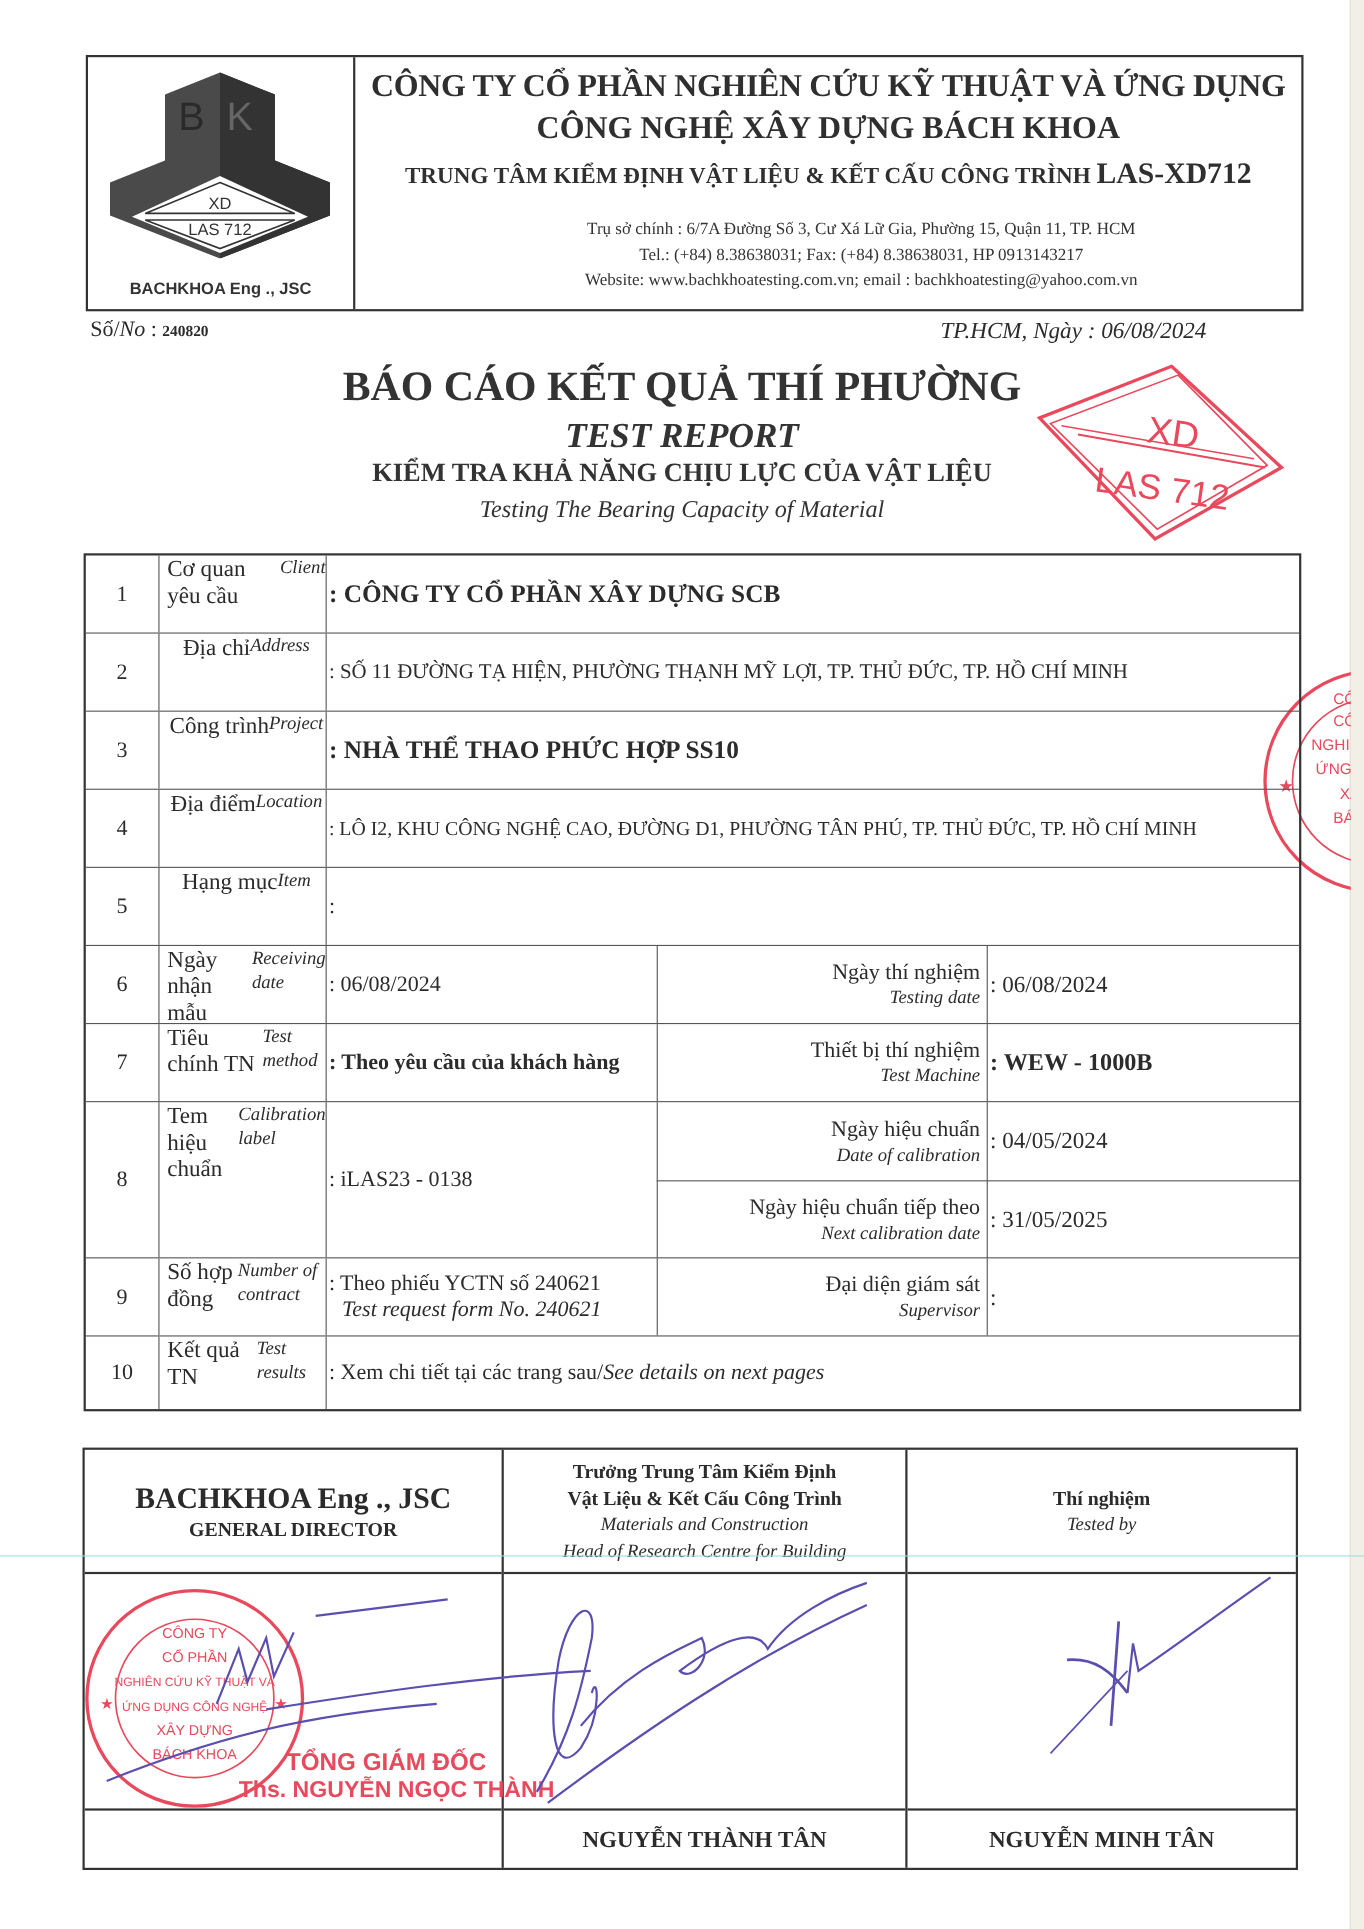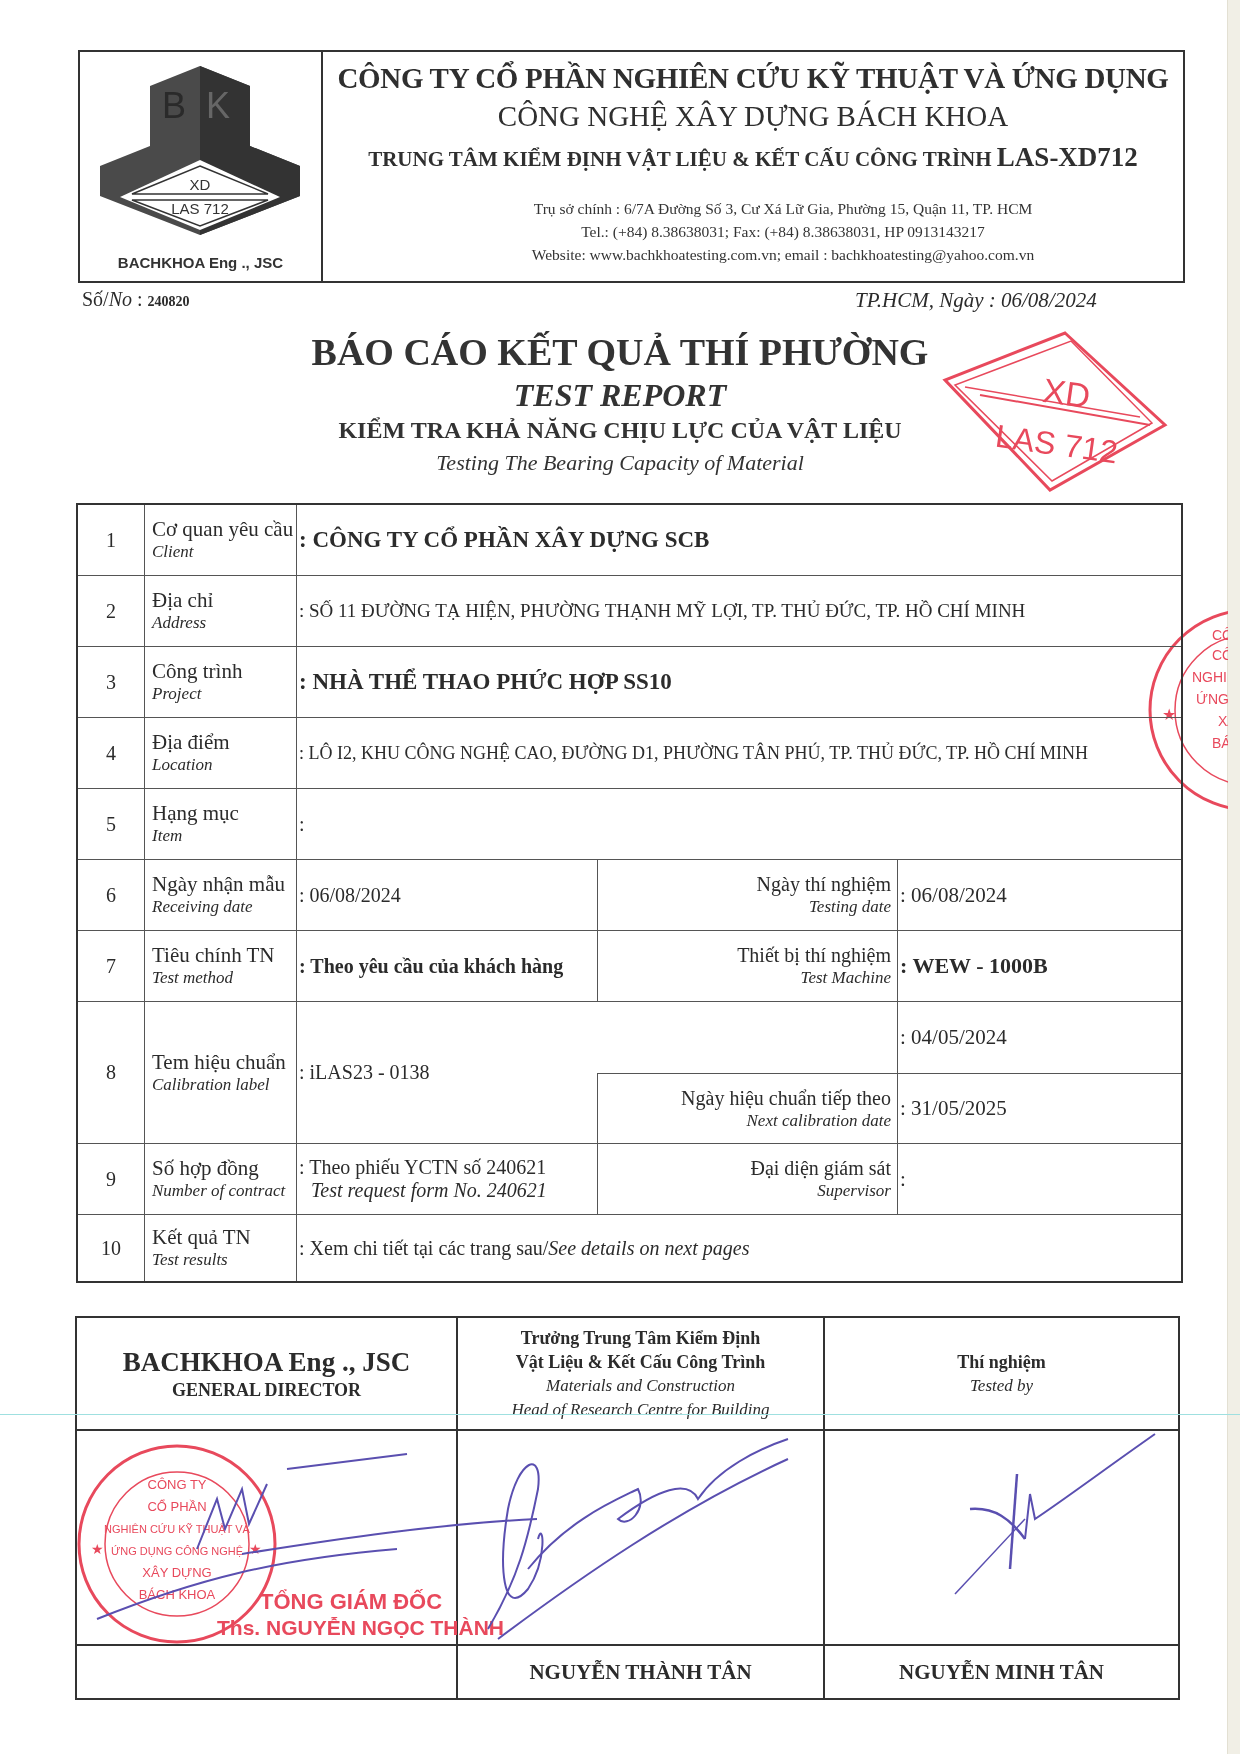--- a/index.html
+++ b/index.html
@@ -7,21 +7,21 @@
          font-family:"Liberation Serif", "DejaVu Serif", serif; color:#2b2b2b; }
   .edge-strip { position:absolute; right:0; top:0; width:12px; height:1754px; background:#f1efe6; border-left:1px solid #e3e0d3; }
   
   .hdr { position:absolute; left:78px; top:50px; width:1107px; height:233px; border:2px solid #333; box-sizing:border-box; }
   .hdr-logo { position:absolute; left:0; top:0; width:243px; height:100%; border-right:2px solid #333; box-sizing:border-box; }
   .hdr-logo svg { position:absolute; left:20px; top:8px; }
   .hdr-logo .brand { position:absolute; left:0; right:0; bottom:10px; text-align:center;
         font-family:"Liberation Sans", "DejaVu Sans", sans-serif; font-weight:bold; font-size:15px; color:#333; }
   .hdr-text { position:absolute; left:243px; right:0; top:0; bottom:0; text-align:center; }
   .co1 { position:absolute; left:0; right:0; top:10px; font-size:29px; font-weight:bold; letter-spacing:-0.3px; color:#2f2f2f; }
-  .co2 { position:absolute; left:0; right:0; top:48px; font-size:29px; font-weight:normal; color:#2f2f2f; }
+  .co2 { position:absolute; left:0; right:0; top:48px; font-size:29px; font-weight:bold; color:#2f2f2f; }
   .co3 { position:absolute; left:0; right:0; top:90px; font-size:21px; font-weight:bold; color:#2f2f2f; }
   .co3 .big { font-size:27px; }
   .addr { position:absolute; left:60px; right:0; font-size:15.5px; color:#333; }
   
   .meta-no { position:absolute; left:82px; top:288px; font-size:20px; }
   .meta-no .lbl-it { font-style:italic; }
   .meta-no b { font-size:14px; }
   .meta-date { position:absolute; left:855px; top:288px; font-size:21px; font-style:italic; }
   
   .t1 { position:absolute; left:0; width:1240px; top:330px; text-align:center; font-size:38px; font-weight:bold; color:#333; }
@@ -29,21 +29,21 @@
   .t3 { position:absolute; left:0; width:1240px; top:417px; text-align:center; font-size:24px; font-weight:bold; color:#333; }
   .t4 { position:absolute; left:0; width:1240px; top:450px; text-align:center; font-size:22px; font-style:italic; color:#333; }
   
   .stamp-xd { position:absolute; left:940px; top:325px; }
   .seal-right { position:absolute; left:1140px; top:600px; }
   
   .tbl { position:absolute; left:76px; top:503px; width:1107px; height:780px; border:2px solid #333; box-sizing:border-box; }
   .row { position:absolute; left:0; right:0; border-bottom:1px solid #555; box-sizing:border-box; }
   .row.last { border-bottom:none; }
   .c-no { position:absolute; left:0; top:0; bottom:0; width:66px; border-right:1px solid #555; display:flex; align-items:center; justify-content:center; font-size:20px; }
-  .c-lbl { position:absolute; left:66px; top:0; bottom:0; width:153px; border-right:1px solid #555; padding-left:8px; box-sizing:border-box; display:flex; flex-direction:column; justify-content:center; }
+  .c-lbl { position:absolute; left:66px; top:0; bottom:0; width:153px; border-right:1px solid #555; padding-left:8px; box-sizing:border-box; display:flex; justify-content:center; }
   .c-lbl .vn { font-size:21px; line-height:24px; }
   .c-lbl .en { font-size:17px; font-style:italic; line-height:22px; }
   .c-val { position:absolute; left:219px; top:0; bottom:0; right:0; padding-left:2px; display:flex; align-items:center; font-size:20px; }
   .c-val.bold { font-weight:bold; font-size:23px; }
   .c-val.upper { font-size:19px; }
   .c-val.half { right:auto; width:300px; }
   .c-sublbl { position:absolute; left:519px; width:300px; top:0; bottom:0; border-left:1px solid #555; padding-right:6px; box-sizing:border-box; display:flex; flex-direction:column; justify-content:center; align-items:flex-end; text-align:right; }
   .c-sublbl .vn { font-size:20px; line-height:24px; }
   .c-sublbl .en { font-size:17px; font-style:italic; line-height:22px; }
   .c-subval { position:absolute; left:819px; right:0; top:0; bottom:0; border-left:1px solid #555; padding-left:2px; display:flex; align-items:center; font-size:21px; }
@@ -204,20 +204,24 @@
   </div>
 
   <div class="row" style="top:497px;height:142px;">
     <div class="c-no">8</div>
     <div class="c-lbl">
         <span class="vn">Tem hiệu chuẩn</span>
         <span class="en">Calibration label</span>
       </div>
     <div class="c-val half">: iLAS23 - 0138</div>
     <div class="subrow" style="top:0;height:71px;">
+      <div class="c-sublbl" style="left:0;">
+          <span class="vn">Ngày hiệu chuẩn</span>
+          <span class="en">Date of calibration</span>
+        </div>
       <div class="c-subval" style="left:300px;">: 04/05/2024</div>
     </div>
     <div class="subrow" style="top:71px;height:71px;border-bottom:none;">
       <div class="c-sublbl" style="left:0;">
           <span class="vn">Ngày hiệu chuẩn tiếp theo</span>
           <span class="en">Next calibration date</span>
         </div>
       <div class="c-subval" style="left:300px;">: 31/05/2025</div>
     </div>
   </div>

